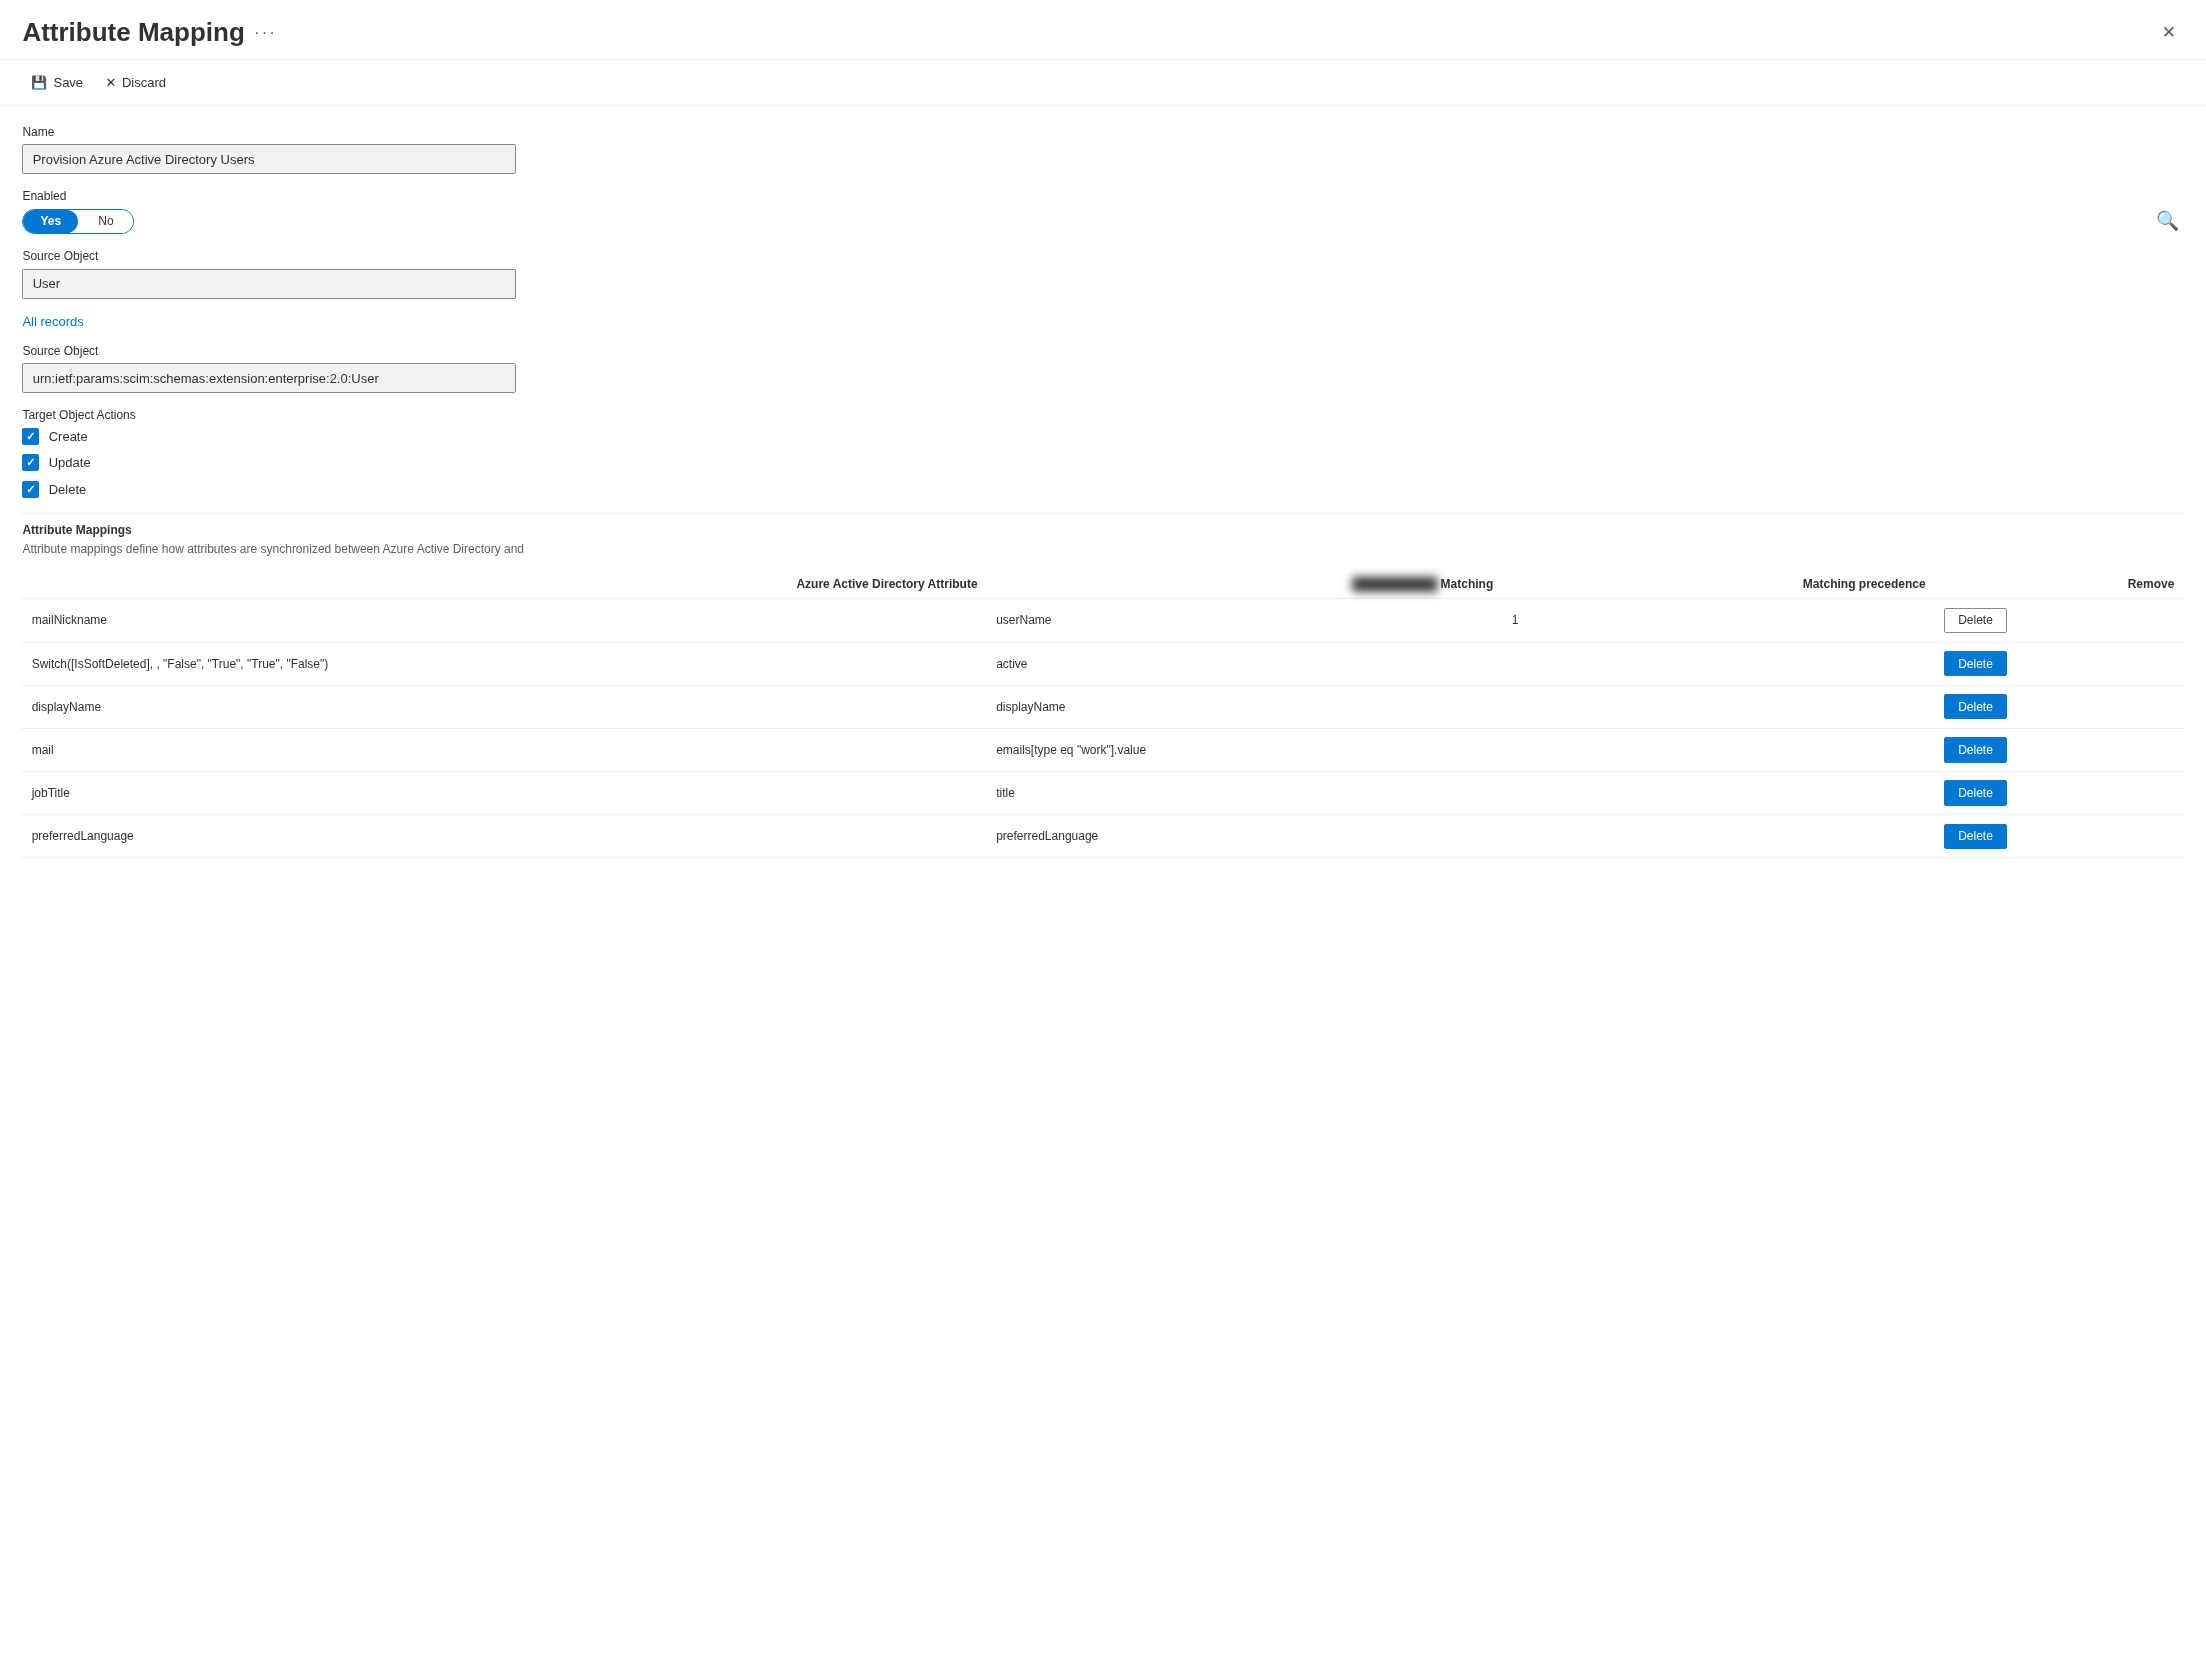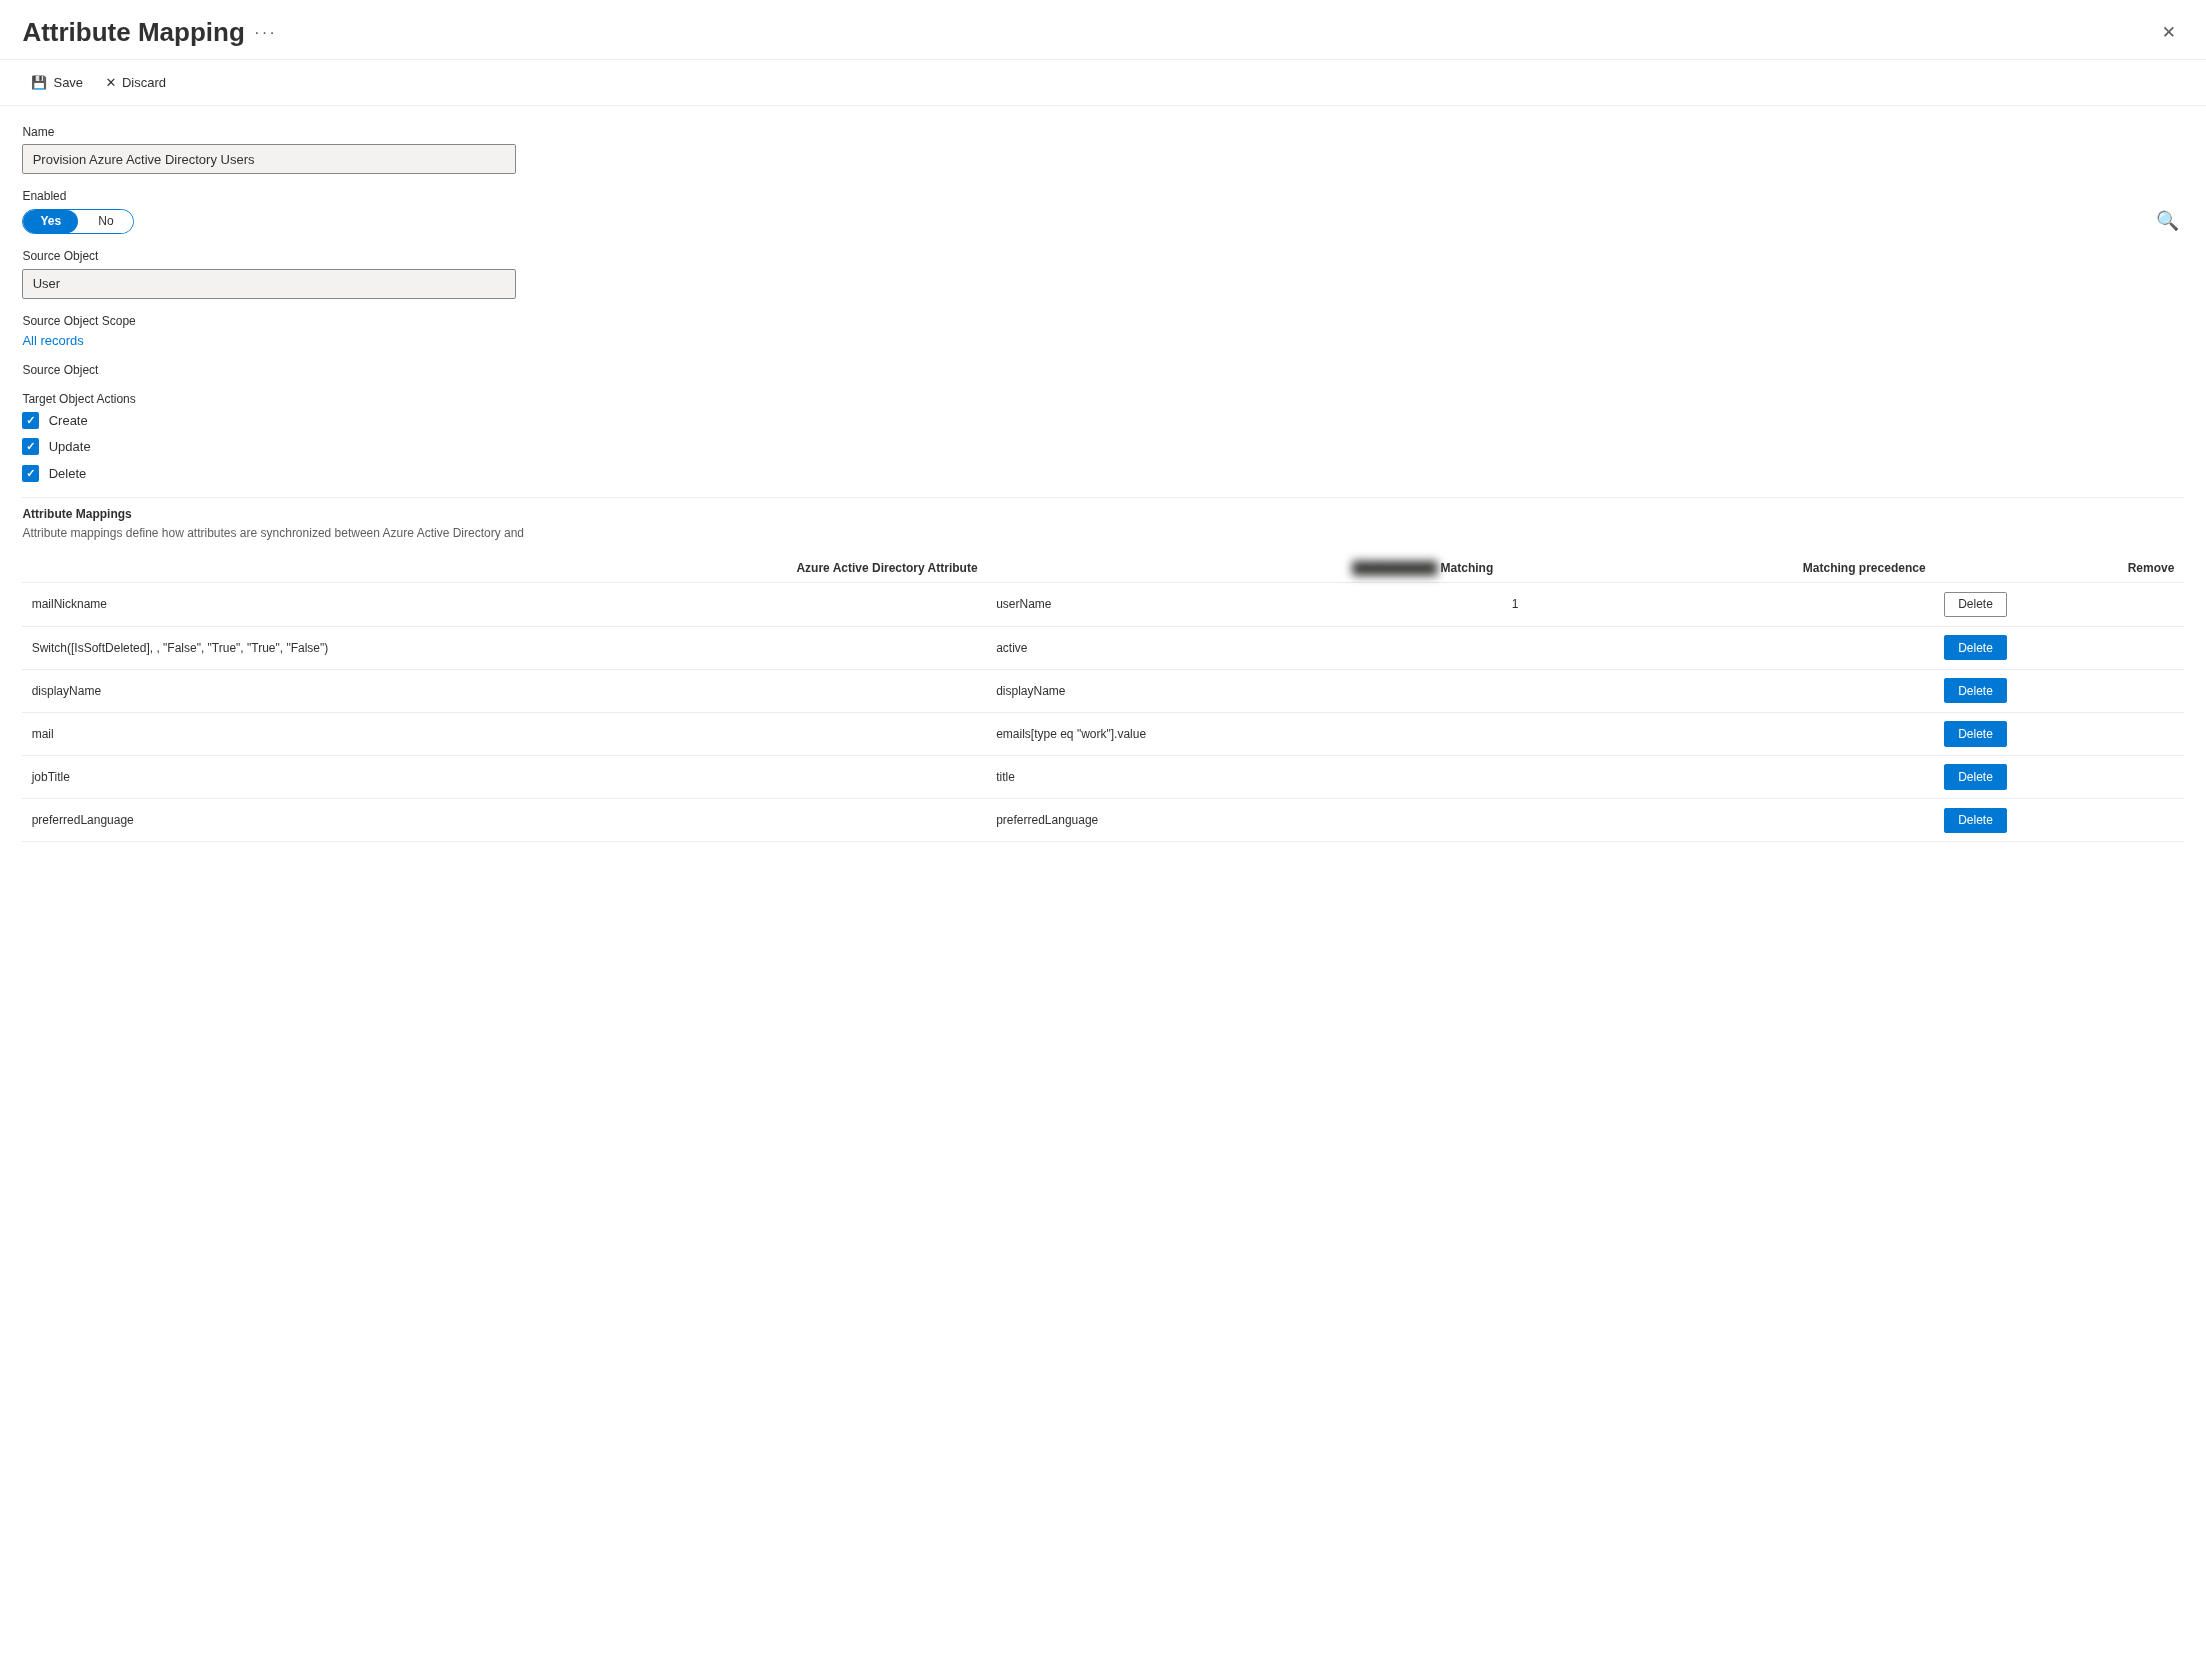--- a/index.html
+++ b/index.html
@@ -260,26 +260,26 @@
         <span class="zoom-icon">🔍</span>
       </div>
     </div>
 
     <div class="field-group">
       <div class="field-label">Source Object</div>
       <input class="field-input" type="text" value="User" style="">
     </div>
 
     <div class="field-group">
-      <div class="field-label">Source Object Scope</div>
       <a class="link-blue">All records</a>
     </div>
 
     <div class="field-group">
       <div class="field-label">Source Object</div>
+      <input class="field-input" type="text" value="urn:ietf:params:scim:schemas:extension:enterprise:2.0:User" style="">
     </div>
 
     <div class="field-group">
       <div class="field-label">Target Object Actions</div>
       <div class="checkbox-row">
         <div class="checkbox-square"></div>
         <span>Create</span>
       </div>
       <div class="checkbox-row">
         <div class="checkbox-square"></div>

